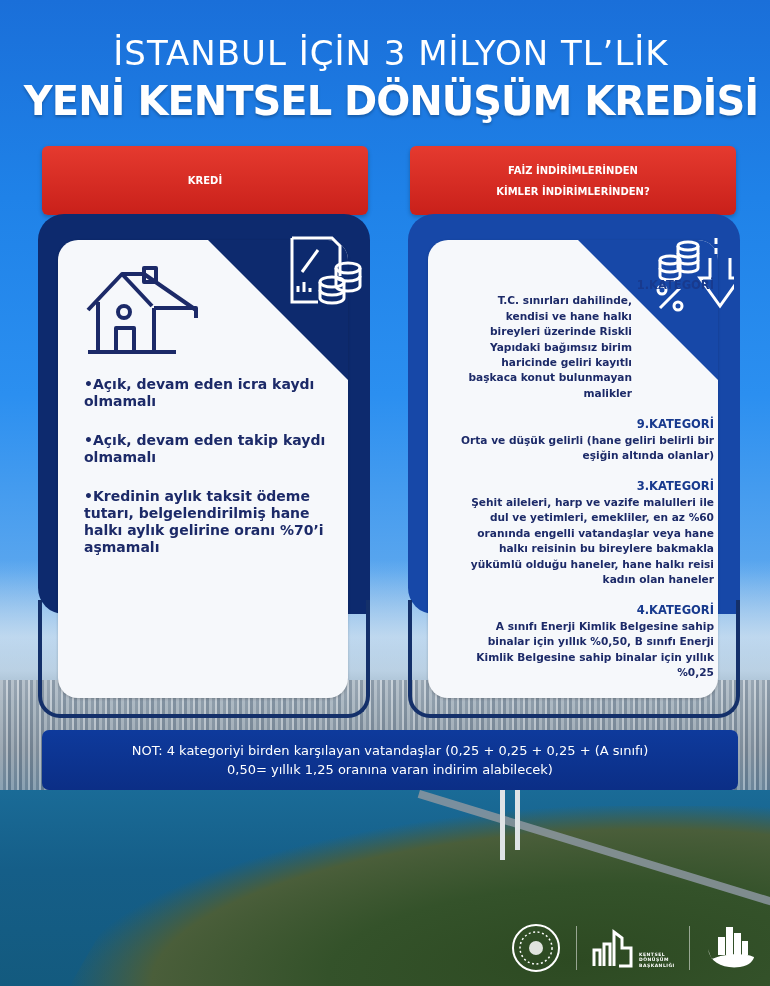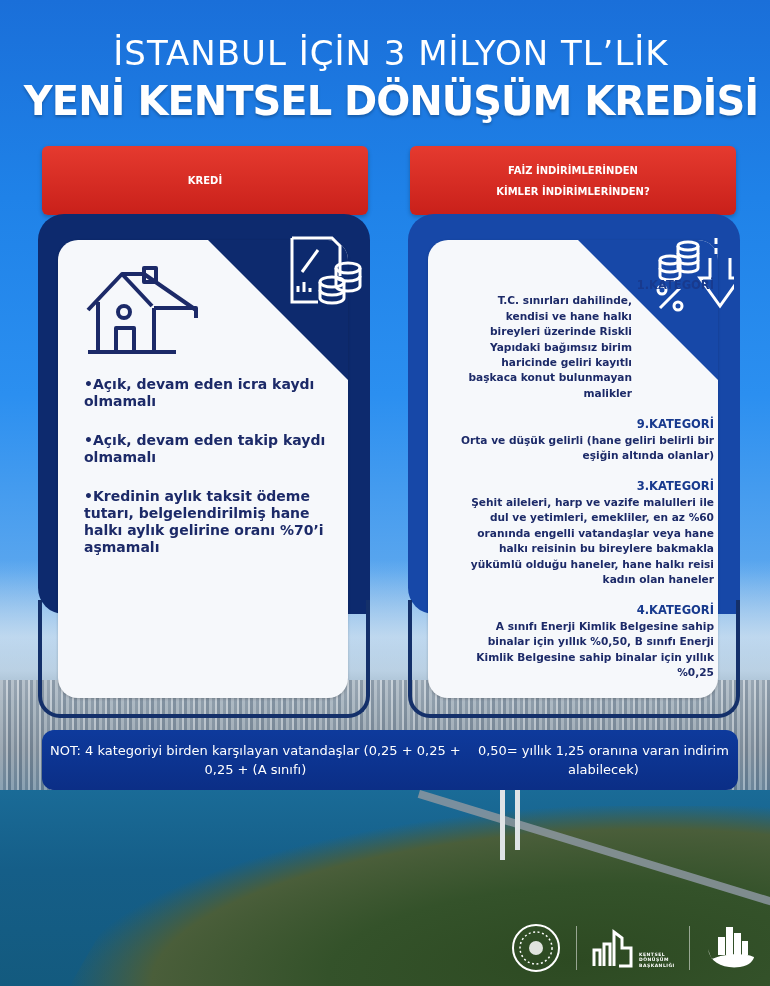--- a/index.html
+++ b/index.html
@@ -52,23 +52,23 @@
 
   .icon-box { position:absolute; }
 
   .bullets { position:absolute; left:84px; top:376px; width:260px; color:#1c2a68; font-weight:bold; font-size:14px; line-height:17px; }
   .bullets .b { margin-bottom:22px; }
 
   .cats { position:absolute; left:452px; top:278px; width:262px; color:#1c2a68; font-size:10.6px; line-height:15.4px; font-weight:bold; }
   .cats .cat { margin-bottom:16px;text-align:right; }
   .cats .cat-title { font-size:11.5px; color:#183a8e; }
 
-  .note { position:absolute; left:42px; top:730px; width:696px; height:60px; border-radius:12px;
+  .note { position:absolute; left:42px; top:730px; width:696px; height:60px; border-radius:7px;
     background:linear-gradient(180deg,#0e3a9c,#0b2e86); color:#fff; text-align:center; font-size:13px; line-height:19px;
-    display:flex; align-items:center; justify-content:center; }
+    display:flex; align-items:center; justify-content:center; flex-direction:column; }
 
   .logos { position:absolute; left:510px; top:922px; height:52px; display:flex; align-items:center; gap:0; }
   .logo-sep { width:1px; height:44px; background:rgba(255,255,255,.5); margin:0 14px; }
   .logo-text { color:#fff; font-size:4.5px; line-height:5.5px; letter-spacing:.5px; margin-left:4px; font-weight:bold; }
 </style>
 </head>
 <body>
 
 <div class="canvas">
 

